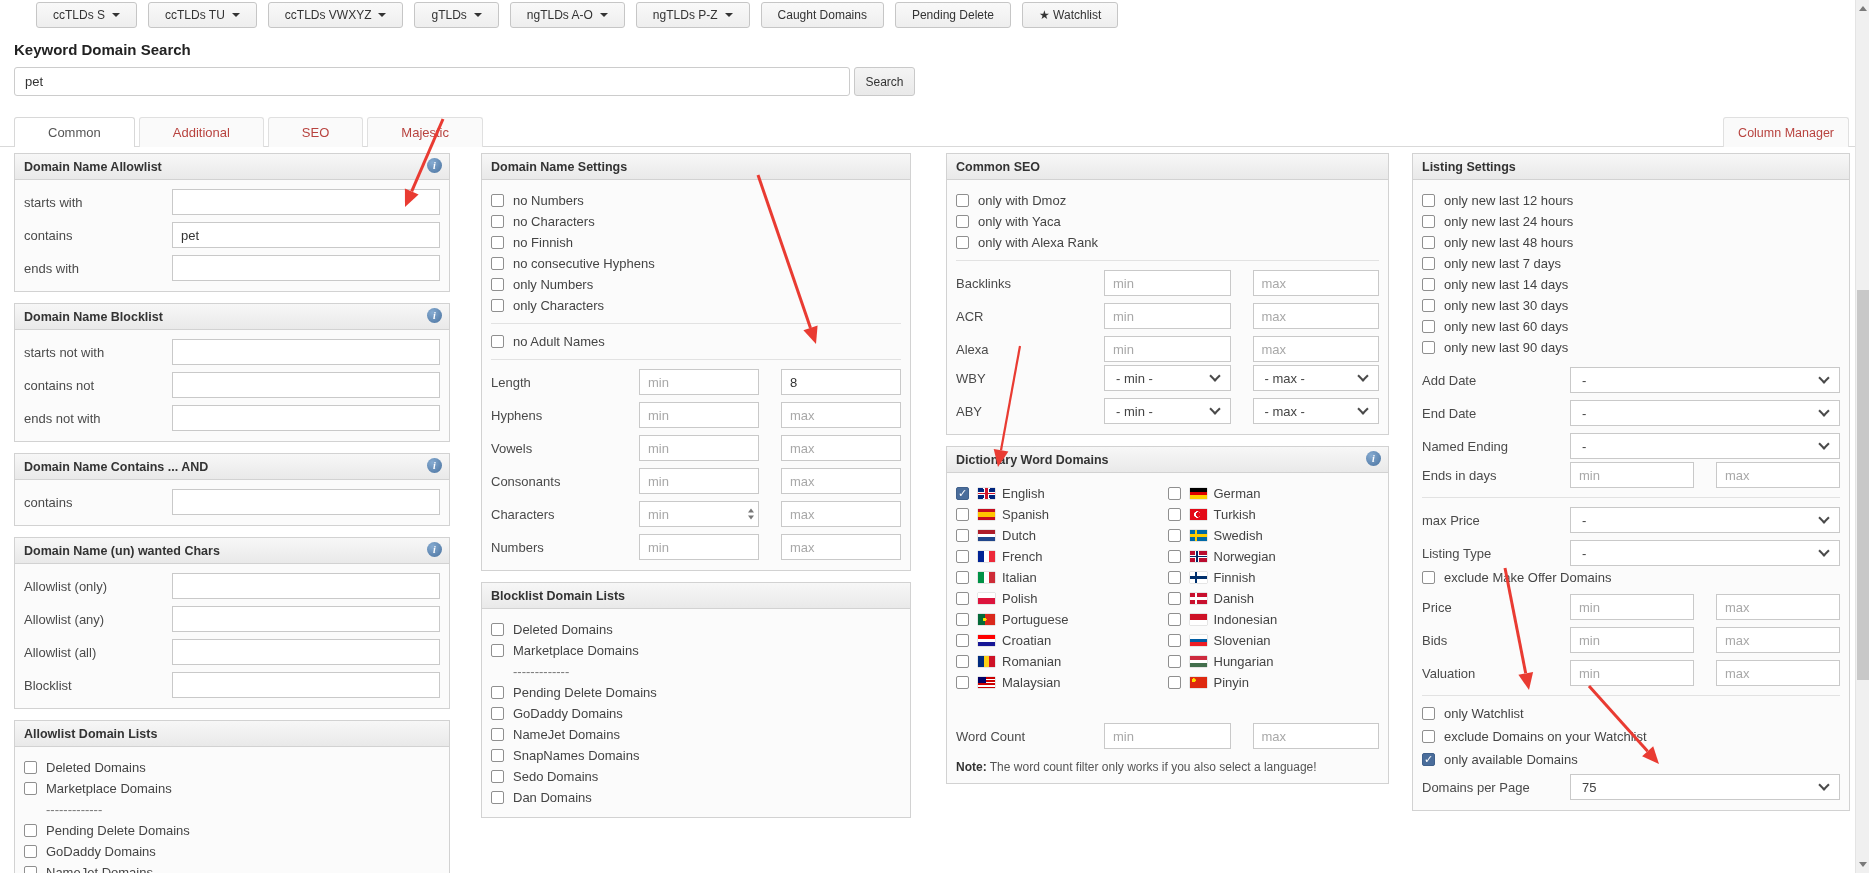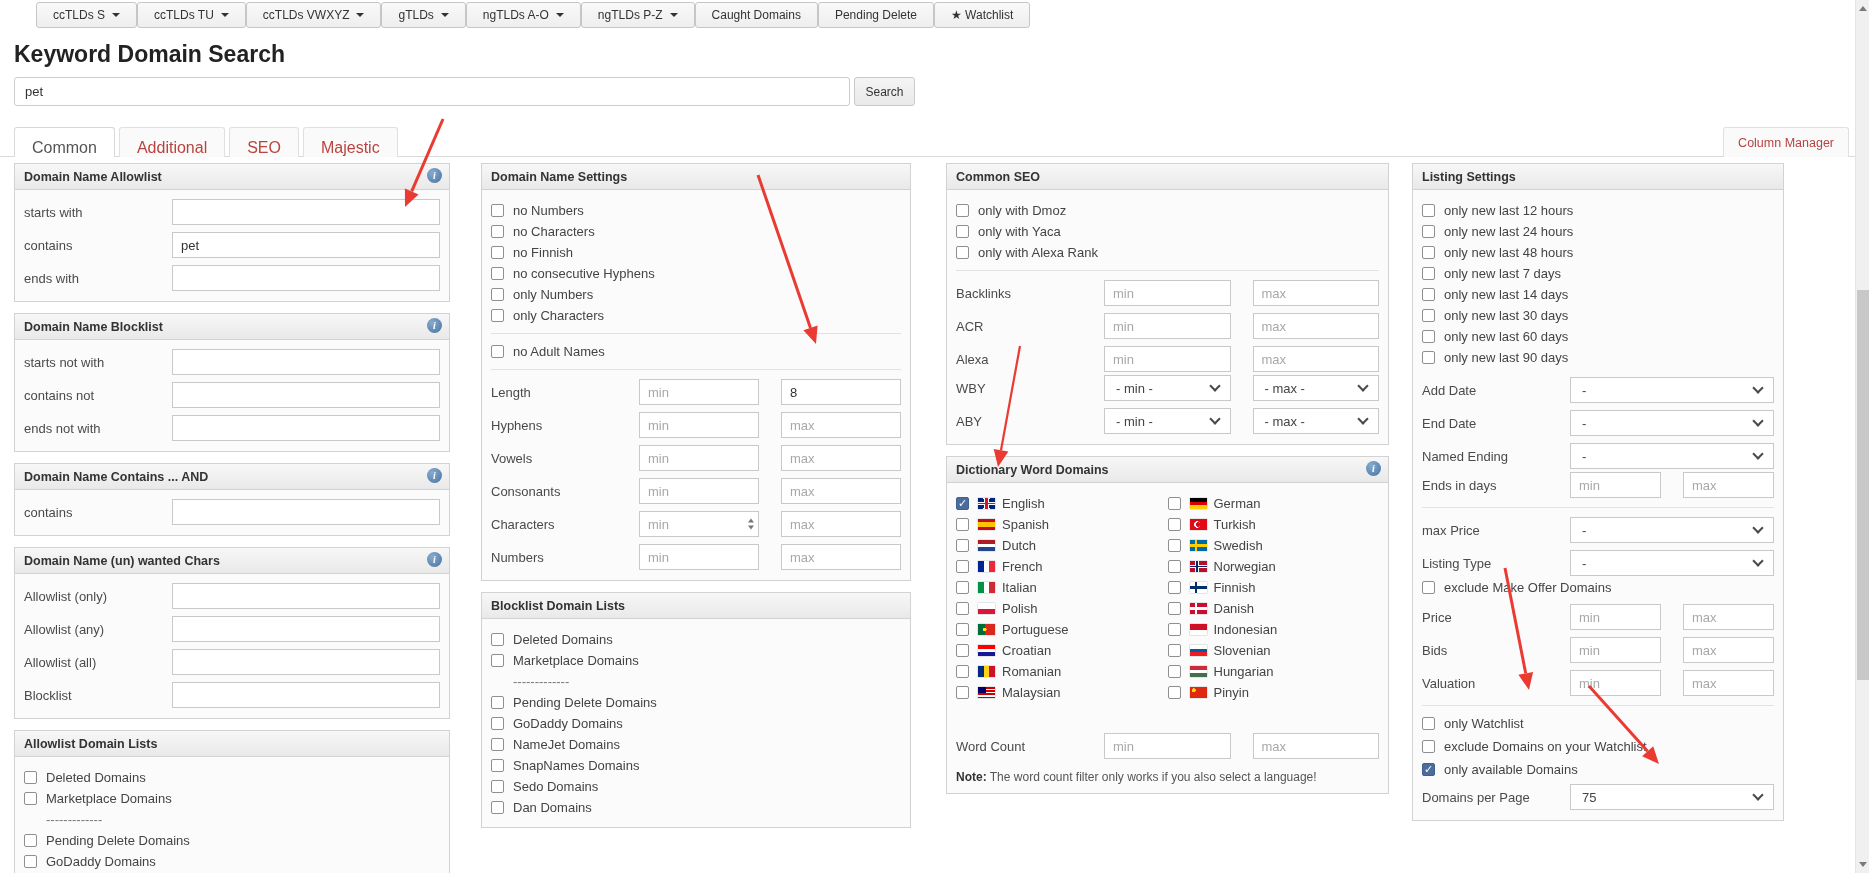--- a/index.html
+++ b/index.html
@@ -1,43 +1,43 @@
 <!DOCTYPE html>
 <html><head>
 <meta charset="utf-8">
 <style>
   *{box-sizing:border-box;margin:0;padding:0}
   html,body{background:#fff}
   body{width:1869px;height:873px;overflow:hidden;font-family:"Liberation Sans",sans-serif;position:relative;color:#333}
   .page{width:1869px;height:873px;position:relative;overflow:hidden}
 
   
-  .navbar{padding:2px 0 0 36px;display:flex;gap:0}
+  .navbar{padding:2px 0 0 36px;display:flex;gap:11px}
   .navbtn{height:26px;display:inline-flex;align-items:center;padding:0 16px;background:linear-gradient(#f9f9f9,#eeeeee);border:1px solid #c6c6c6;border-radius:3px;font-size:12px;color:#333;cursor:pointer;font-family:inherit}
   .navbtn .caret-icon{display:none;width:0;height:0;border-left:4px solid transparent;border-right:4px solid transparent;border-top:4px solid #333;margin-left:7px}
   .navbtn.withcaret .caret-icon{display:inline-block}
 
-  .page-title{font-size:23px;font-weight:bold;color:#222;margin:13px 0 0 14px}
+  .page-title{font-size:15px;font-weight:bold;color:#222;margin:13px 0 0 14px}
 
   .search-row{margin:9px 14px 0;display:flex;gap:4px}
   .search-input{flex:0 0 836px;height:29px;border:1px solid #ccc;border-radius:3px;padding:0 10px;font-size:13px;color:#333;font-family:inherit}
   .search-btn{width:61px;height:29px;background:linear-gradient(#f4f4f4,#e9e9e9);border:1px solid #c9c9c9;border-radius:3px;font-size:12px;color:#333;cursor:pointer;font-family:inherit}
 
   
   .tabs-row{margin-top:21px;border-bottom:1px solid #d9d9d9;display:flex;align-items:flex-end;padding-left:14px;height:30px;position:relative}
-  .tab{height:30px;padding:0 17px;display:flex;align-items:flex-end;border:1px solid #e0e0e0;border-bottom:none;border-radius:3px 3px 0 0;background:#fafafa;color:#b8433f;font-size:16px;margin-right:4px;margin-bottom:-1px;cursor:pointer}
+  .tab{height:30px;padding:0 33px;display:flex;align-items:center;border:1px solid #e0e0e0;border-bottom:none;border-radius:3px 3px 0 0;background:#fafafa;color:#b8433f;font-size:13px;margin-right:4px;margin-bottom:-1px;cursor:pointer}
   .tab.active{background:#fff;color:#555;border-color:#d8d8d8;box-shadow:0 1px 0 #fff}
   .tab-right{position:absolute;right:20px;bottom:-1px;height:30px;padding:0 14px;display:flex;align-items:center;border:1px solid #e0e0e0;border-bottom:none;border-radius:3px 3px 0 0;background:#fafafa;color:#b8433f;font-size:12.5px;cursor:pointer}
 
   
   .cols{display:flex;padding:6px 0 0 14px;align-items:flex-start}
   .col1{width:436px;margin-right:31px}
   .col2{width:430px;margin-right:35px}
   .col3{width:443px;margin-right:23px}
-  .col4{width:372px}
+  .col4{width:438px}
 
   .panel{border:1px solid #d2d2d2;background:#fbfbfb;margin-bottom:11px}
   .panel-h{position:relative;background:linear-gradient(#f7f7f7,#e9e9e9);border-bottom:1px solid #d2d2d2;padding:6px 8px 5px 9px;font-size:12.5px;font-weight:bold;color:#333}
   .info{position:absolute;right:7px;top:4px;width:15px;height:15px;border-radius:50%;background:radial-gradient(circle at 35% 30%,#86abd1,#49729f);color:#fff;display:flex;align-items:center;justify-content:center;cursor:pointer}
   .info::after{content:"i";font:italic bold 10px "Liberation Serif",serif}
   .panel-b{padding:9px 9px 7px}
 
   .frow{display:flex;align-items:center;margin-bottom:7px}
   .frow:last-child{margin-bottom:3px}
   .flabel{flex:0 0 148px;font-size:13px;color:#4a4a4a;padding-right:6px}

